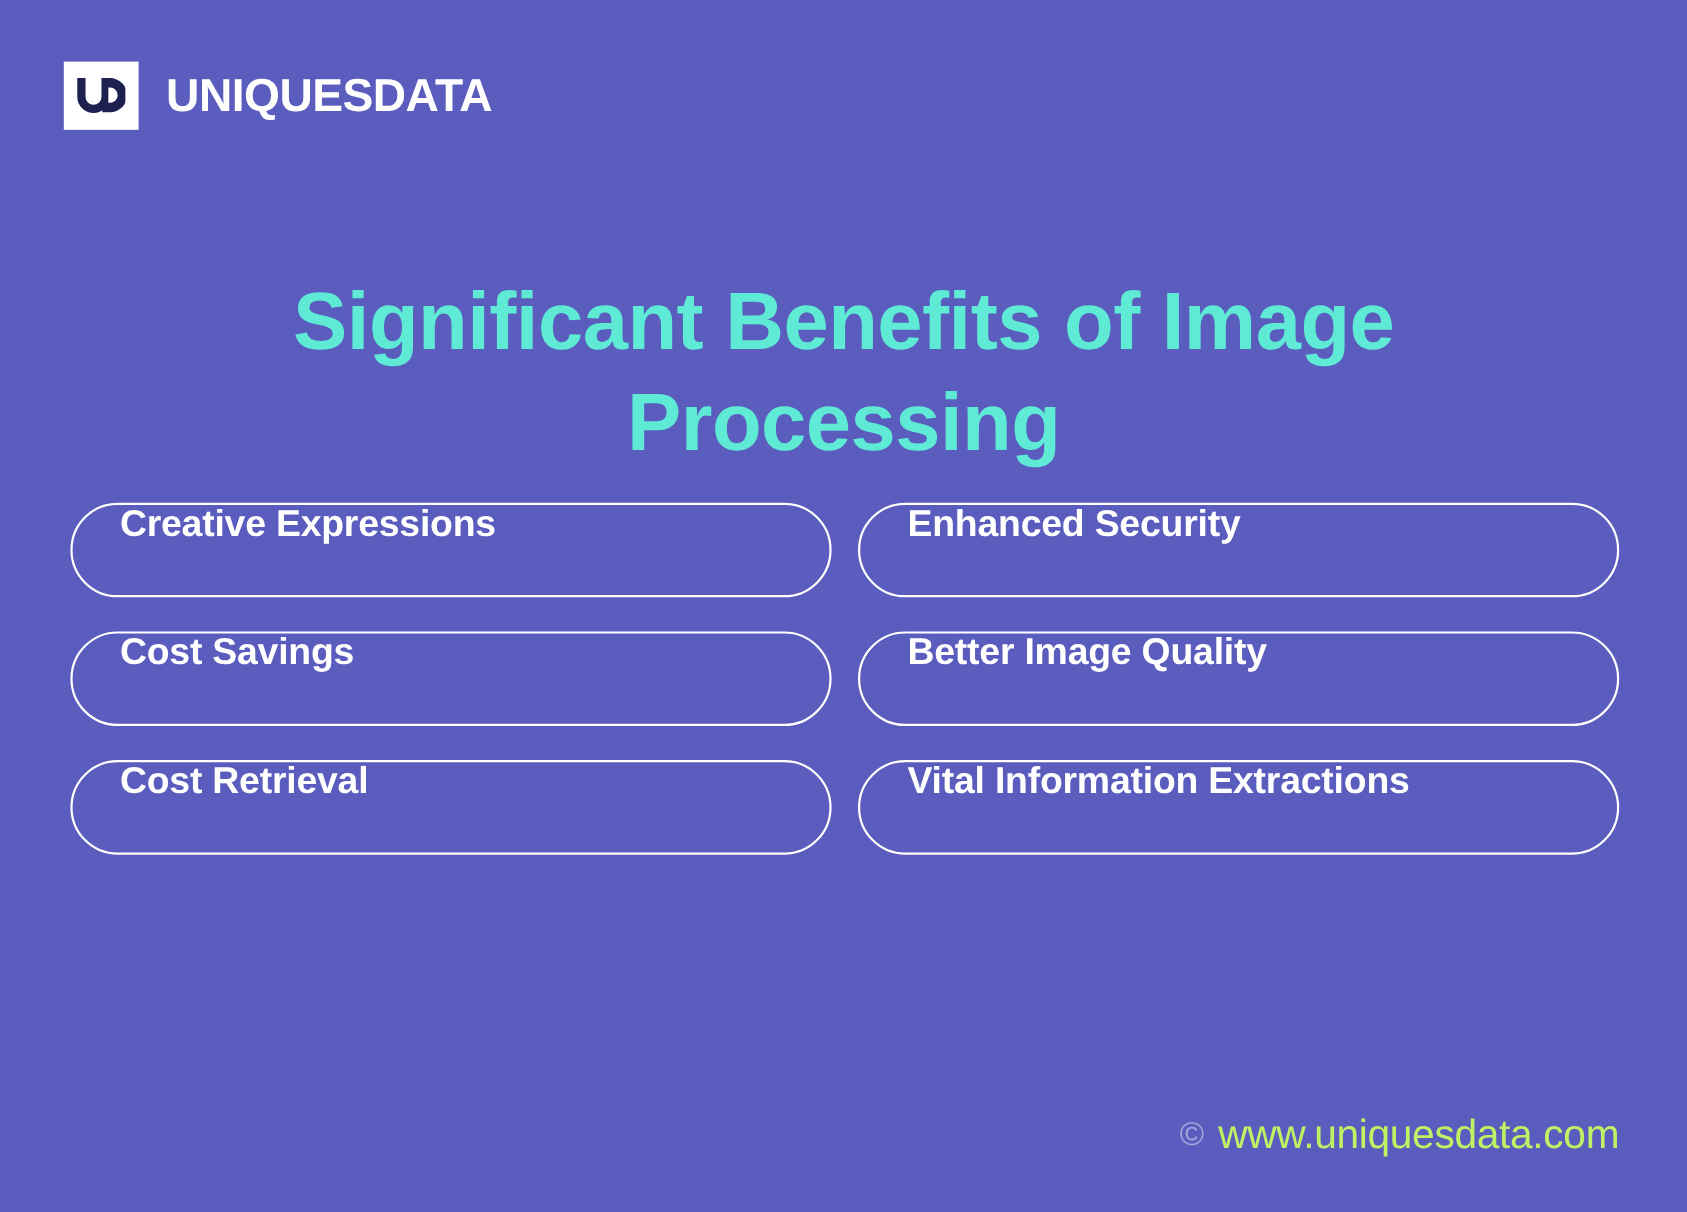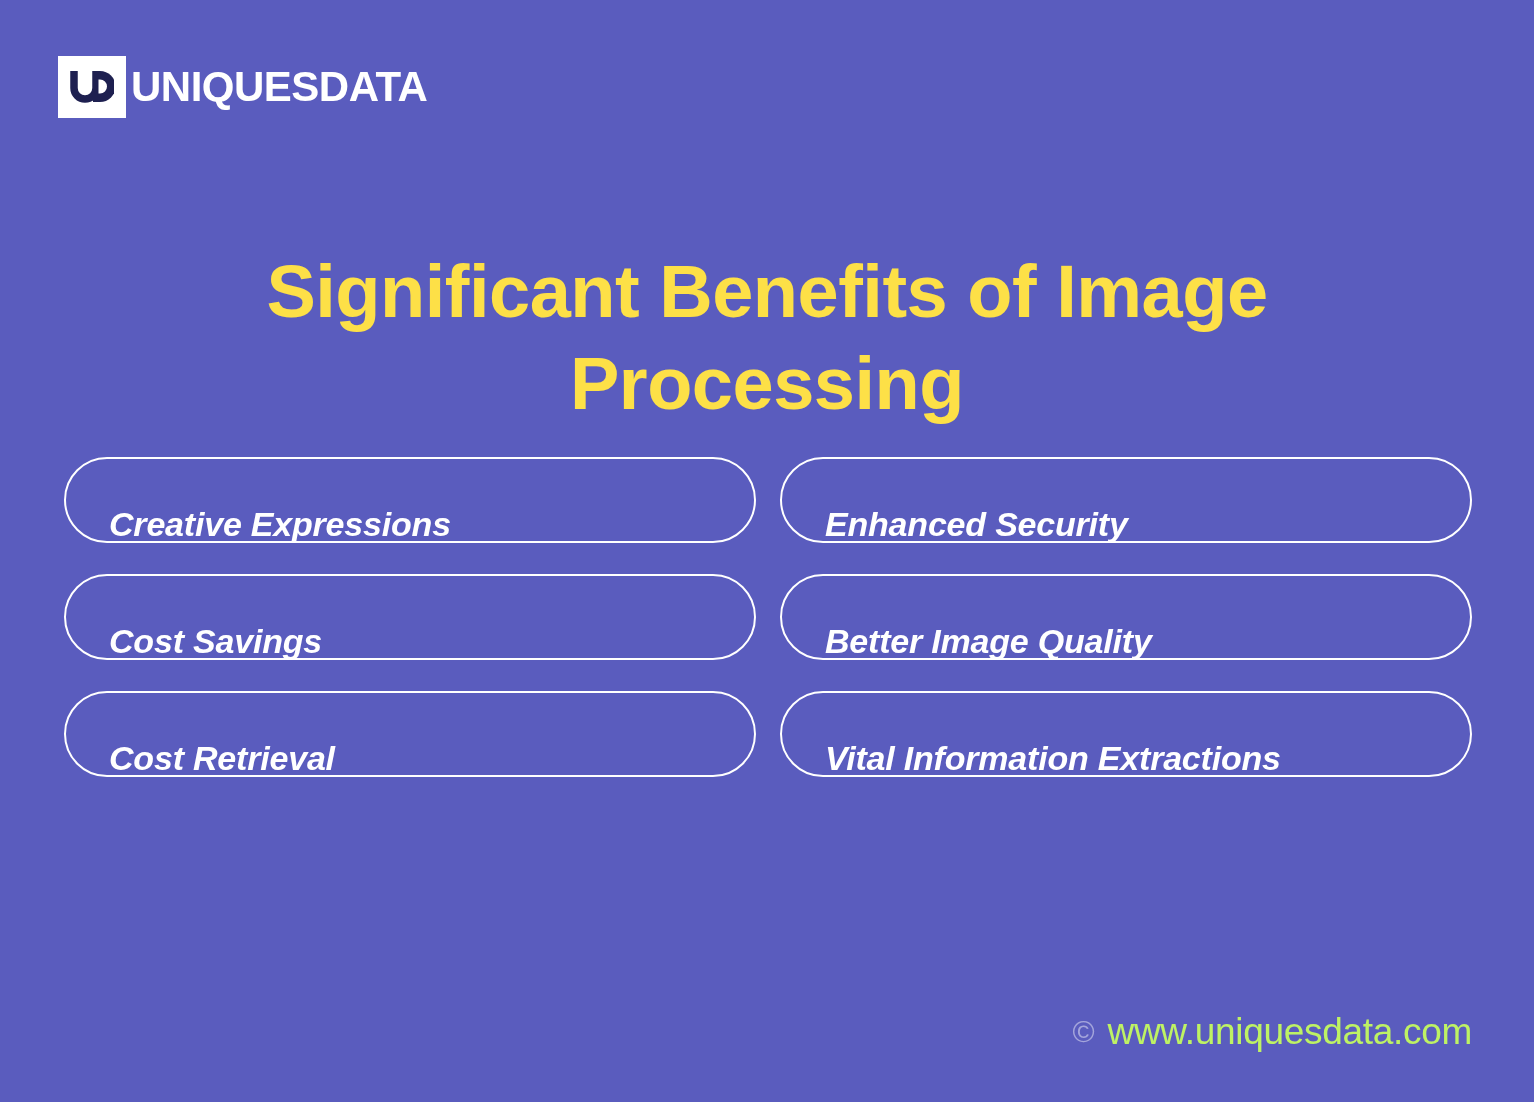--- a/index.html
+++ b/index.html
@@ -32,33 +32,33 @@
     align-items: center;
     justify-content: center;
     flex: none;
   }
   .brand-mark svg { display: block; }
   .brand-name {
     color: #ffffff;
     font-size: 42px;
     font-weight: bold;
     letter-spacing: -0.5px;
-    margin-left: 5px;
+    margin-left: 25px;
     white-space: nowrap;
     line-height: 1;
   }
 
   
   .title {
     position: absolute;
     left: 0;
     right: 0;
     top: 196px;
     text-align: center;
-    color: #fde047;
+    color: #5eead4;
     font-size: 74px;
     font-weight: bold;
     line-height: 92px;
     letter-spacing: -0.5px;
     padding: 0 230px;
     box-sizing: border-box;
   }
 
   
   .pill-grid {
@@ -70,24 +70,23 @@
     grid-template-columns: 692px 692px;
     column-gap: 24px;
     row-gap: 31px;
   }
   .pill {
     height: 86px;
     box-sizing: border-box;
     border: 2px solid #ffffff;
     border-radius: 43px;
     display: flex;
-    align-items: flex-end;
+    align-items: flex-start;
     padding-left: 43px;
     background: transparent;
-    font-style: italic;
   }
   .pill-label {
     color: #ffffff;
     font-size: 34px;
     font-weight: bold;
     line-height: 1;
     letter-spacing: -0.2px;
     white-space: nowrap;
   }
 

